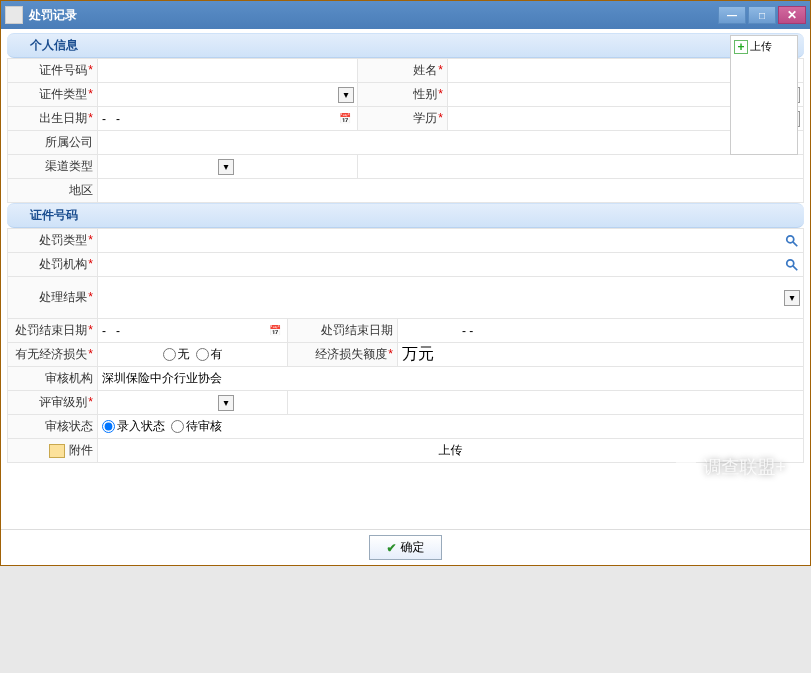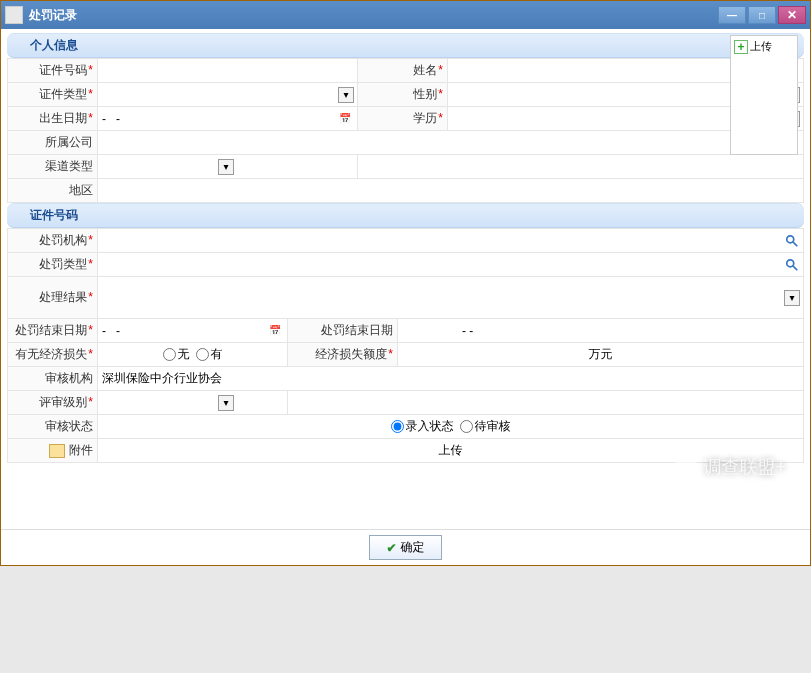--- a/index.html
+++ b/index.html
@@ -29,21 +29,21 @@
 .plus-ic { width:14px; height:14px; background:#fff; border:1px solid #6b6; display:flex; align-items:center; justify-content:center; color:#2a2; font-weight:bold; font-size:12px; }
 .radio-row { display:flex; gap:6px; align-items:center; justify-content:center; }
 .radio-row label { display:flex; align-items:center; gap:2px; }
 .pill { text-align:center; }
 .folder-ic { width:16px; height:14px; background:#fce19a; border:1px solid #c9a84e; display:inline-block; vertical-align:middle; margin-right:4px; }
 .footer { height:36px; display:flex; align-items:center; justify-content:center; border-top:1px solid #ddd; }
 .ok-btn { display:flex; align-items:center; gap:4px; padding:3px 16px; border:1px solid #9ab; background:linear-gradient(#fff,#e6eefb); cursor:pointer; font-size:12px; }
 .check-ic { color:#2a8f2a; font-weight:bold; }
 .watermark { position:absolute; right:24px; bottom:50px; color:rgba(255,255,255,.8); font-size:18px; display:flex; align-items:center; gap:6px; pointer-events:none; text-shadow:0 0 6px rgba(0,0,0,.4); }
 .wm-ic { width:22px; height:22px; border-radius:50%; background:rgba(255,255,255,.6); }
-.big-text { font-size:12px; text-align:center; }
+.big-text { font-size:16px; text-align:left; }
 </style>
 </head>
 <body>
 
 <div class="window">
   <div class="titlebar">
     <div class="doc-icon"></div>
     <div class="title">处罚记录</div>
     <div class="btns">
       <div class="min-btn">—</div>
@@ -95,30 +95,30 @@
       <div class="uplink">
         <span class="plus-ic">+</span>
         <span>上传</span>
       </div>
     </div>
 
     <div class="section-hdr">证件号码</div>
     <table class="grid">
       <tbody>
           <tr>
-        <td class="lbl req" style="width:90px">处罚机构</td>
+        <td class="lbl req">处罚类型</td>
         <td class="fld" colspan="3"><input class="fld-input" style=""><span class="srch-ico">
                 <svg viewBox="0 0 16 16">
                   <circle cx="6" cy="6" r="4" fill="none" stroke="#3a78c4" stroke-width="2"></circle>
                   <line x1="9" y1="9" x2="14" y2="14" stroke="#3a78c4" stroke-width="2"></line>
                 </svg>
               </span></td>
       </tr>
       <tr>
-        <td class="lbl req">处罚类型</td>
+        <td class="lbl req" style="width:90px">处罚机构</td>
         <td class="fld" colspan="3"><input class="fld-input" style=""><span class="srch-ico">
                 <svg viewBox="0 0 16 16">
                   <circle cx="6" cy="6" r="4" fill="none" stroke="#3a78c4" stroke-width="2"></circle>
                   <line x1="9" y1="9" x2="14" y2="14" stroke="#3a78c4" stroke-width="2"></line>
                 </svg>
               </span></td>
       </tr>
       <tr style="height:42px">
         <td class="lbl req">处理结果</td>
         <td class="fld" colspan="3"><textarea class="fld-input" style="resize: none; height: 38px;"></textarea><span class="dd-ico">▾</span></td>
@@ -151,21 +151,21 @@
         <td class="fld" colspan="3"><span>深圳保险中介行业协会</span></td>
       </tr>
       <tr>
         <td class="lbl req">评审级别</td>
         <td class="fld"><input class="fld-input" style="width: 130px;"><span class="dd-ico" style="left:120px;right:auto">▾</span></td>
         <td colspan="2"></td>
       </tr>
       <tr>
         <td class="lbl">审核状态</td>
         <td class="fld pill" colspan="3">
-          <div class="radio-row" style="justify-content:center">
+          <div class="radio-row" style="justify-content:flex-start">
             <label>
                   <input type="radio" name="st" checked="" style="">
                   <span>录入状态</span>
                 </label>
             <label>
                   <input type="radio" name="st" style="">
                   <span>待审核</span>
                 </label>
           </div>
         </td>

